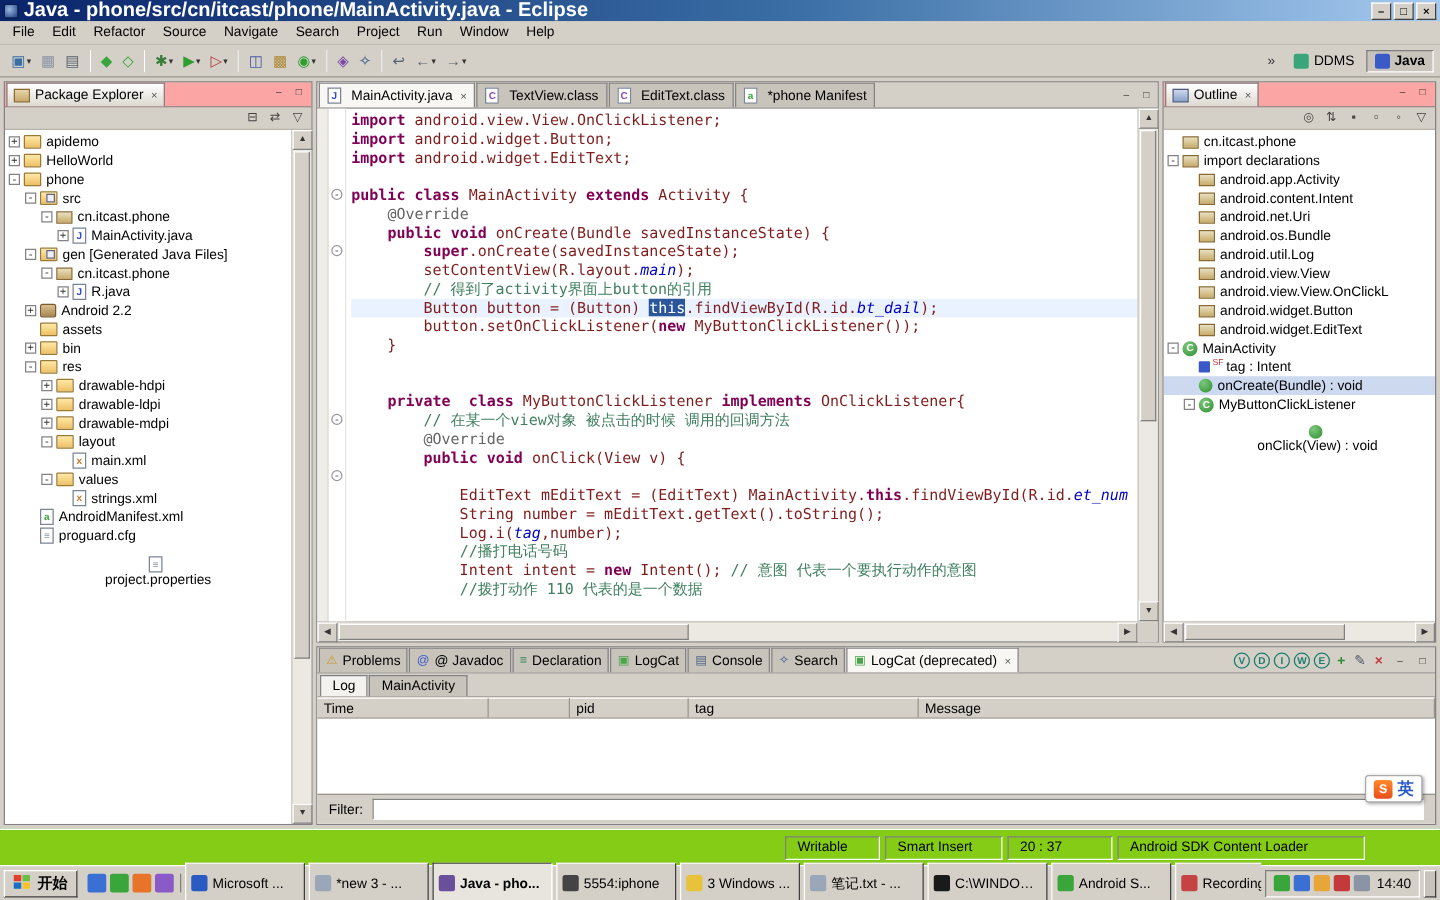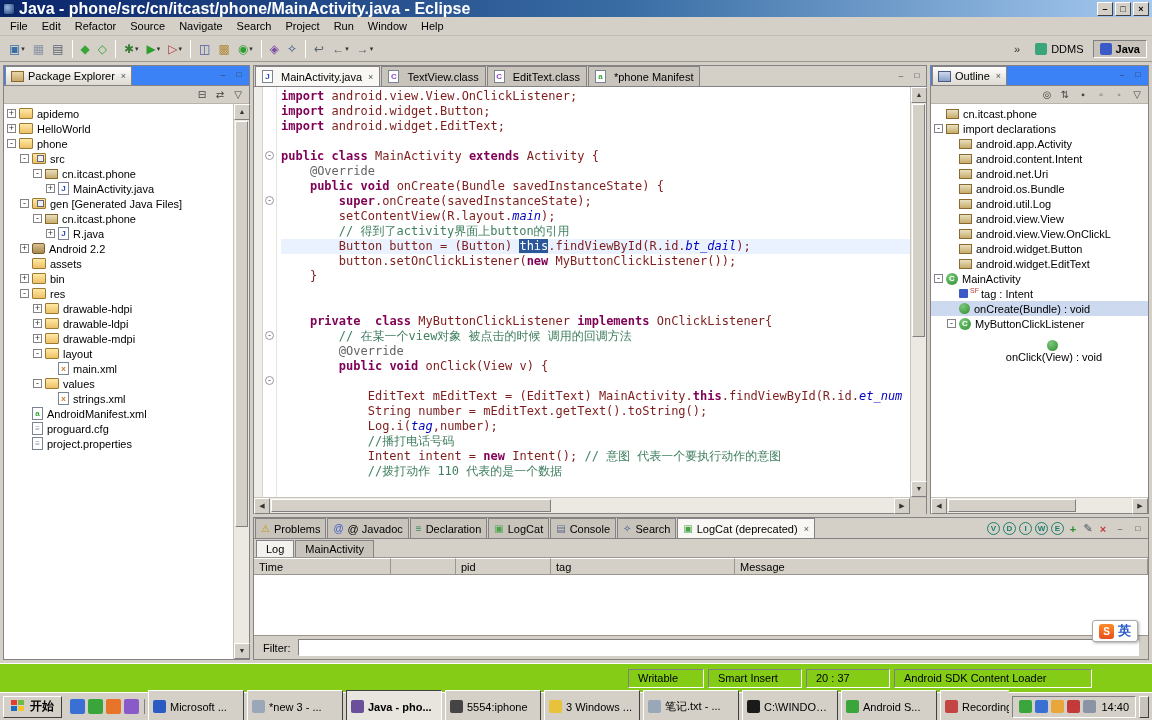--- a/index.html
+++ b/index.html
@@ -34,21 +34,21 @@
 .mainarea{flex:1;display:flex;gap:3px;padding:3px;min-height:0}
 .panel{border:1px solid #848284;background:#d4d0c8;display:flex;flex-direction:column;min-width:0;min-height:0}
 .pkgpanel{width:247px;flex:none}
 .rightcol{flex:1;display:flex;flex-direction:column;gap:3px;min-width:0}
 .editorrow{flex:1;display:flex;gap:3px;min-height:0}
 .editorpanel{flex:1}
 .outlinepanel{width:219px;flex:none}
 .consolepanel{height:143px;flex:none}
 
 
-.phead{height:20px;display:flex;align-items:flex-end;background:#3b82f6;border-bottom:1px solid #848284;padding:0 1px}
+.phead{height:20px;display:flex;background:#fca5a5;border-bottom:1px solid #848284;padding:0 1px}
 .vtab{display:flex;align-items:center;gap:4px;height:19px;padding:0 5px;border:1px solid #848284;border-bottom:none;background:linear-gradient(#ffffff,#ddd9d1);white-space:nowrap}
 .phbtns{margin-left:auto;display:flex;gap:2px;align-items:center;padding:0 2px 4px 2px}
 .phbtn{width:14px;height:12px;font-size:8px;line-height:11px;text-align:center;color:#333}
 .etx{font-size:9px;color:#555;margin-left:2px}
 .ptoolrow{height:18px;display:flex;justify-content:flex-end;align-items:center;gap:4px;padding:0 4px;background:#d4d0c8;border-bottom:1px solid #b8b4ac}
 .ptool{font-size:10px;color:#444;min-width:14px;text-align:center}
 .vico{width:13px;height:11px;display:inline-block;flex:none}
 .vico-pkg{background:linear-gradient(#e8d5a8,#c8a86a);border:1px solid #8a6a30}
 .vico-out{background:linear-gradient(#cdd8ec,#8aa0c8);border:1px solid #4a5a80}
 
@@ -383,21 +383,21 @@
               <div class="trow" style="padding-left: 16px;">
                 <span class="texp hid"></span>
                 <span class="tico2 ic-manifest"></span>
                 <span class="tlab">AndroidManifest.xml</span>
               </div>
               <div class="trow" style="padding-left: 16px;">
                 <span class="texp hid"></span>
                 <span class="tico2 ic-file"></span>
                 <span class="tlab">proguard.cfg</span>
               </div>
-              <div class="trow" style="padding-left: 16px;">
+              <div class="trow" style="padding-left: 16px; flex-direction: column;">
                 <span class="texp hid"></span>
                 <span class="tico2 ic-file"></span>
                 <span class="tlab">project.properties</span>
               </div>
             </div>
           <div class="vscroll">
             <span class="sarr">▲</span>
             <div class="strack">
                 <div class="sthumb" style="height:78%"></div>
               </div>

